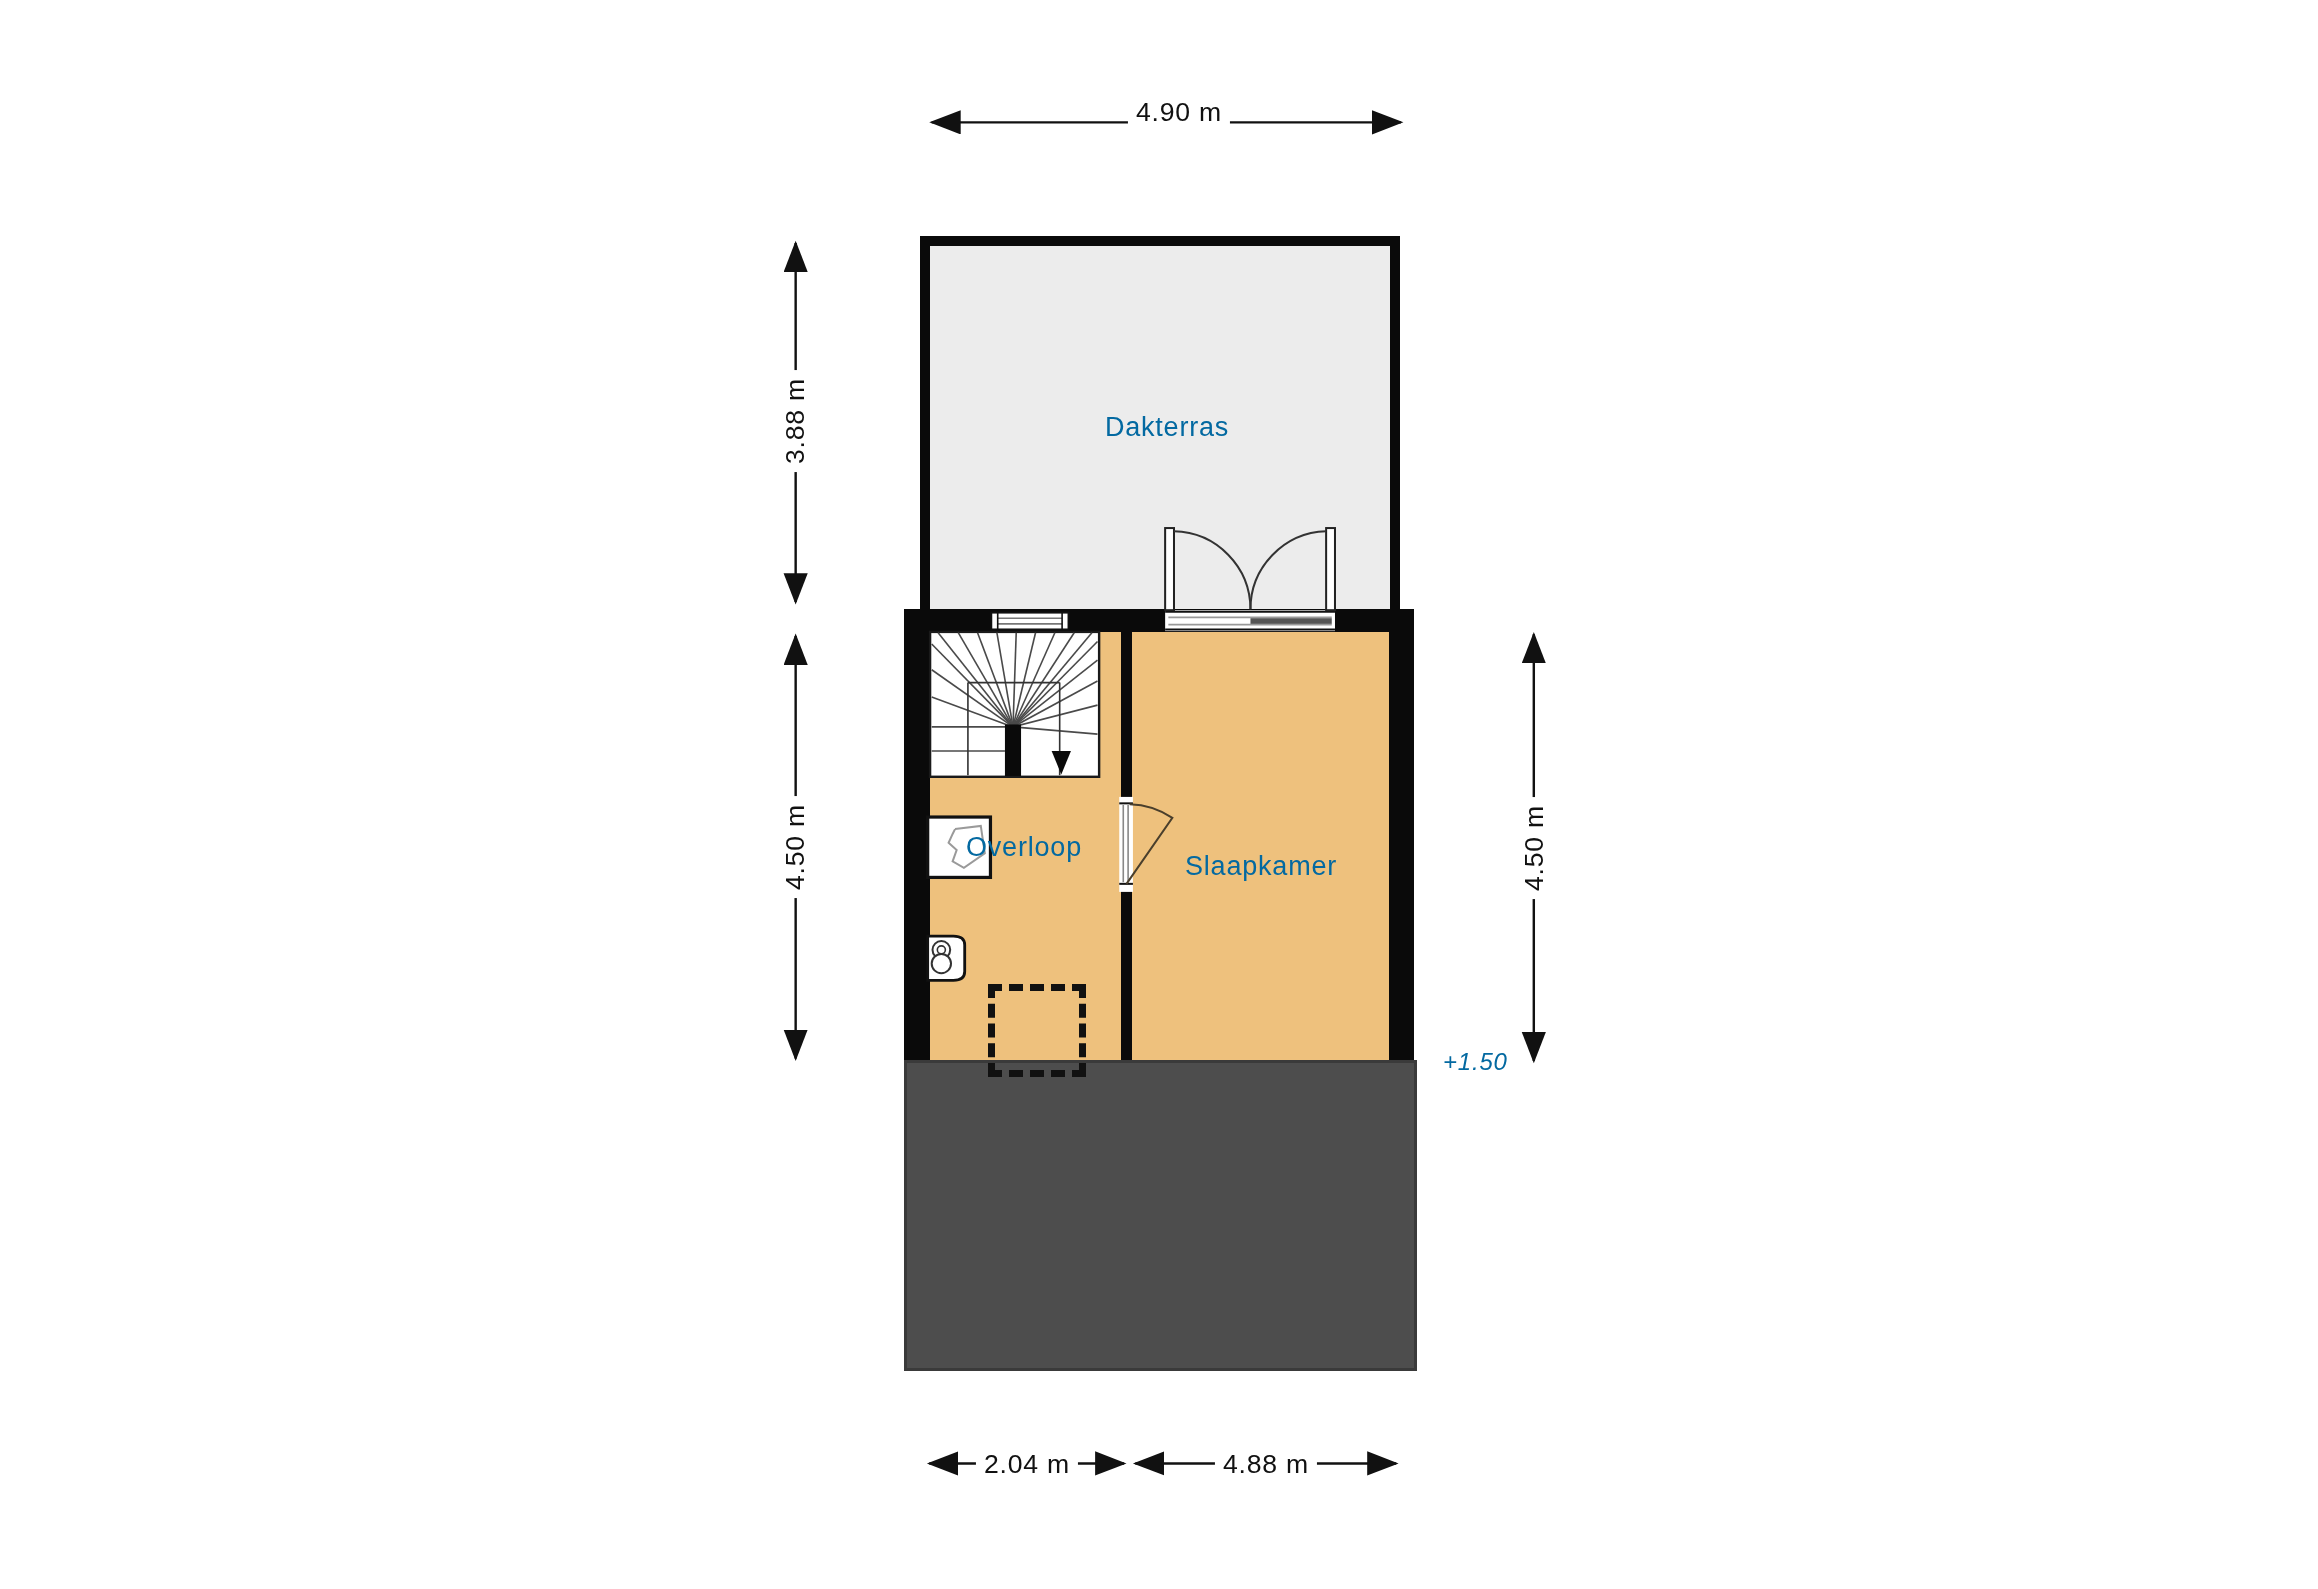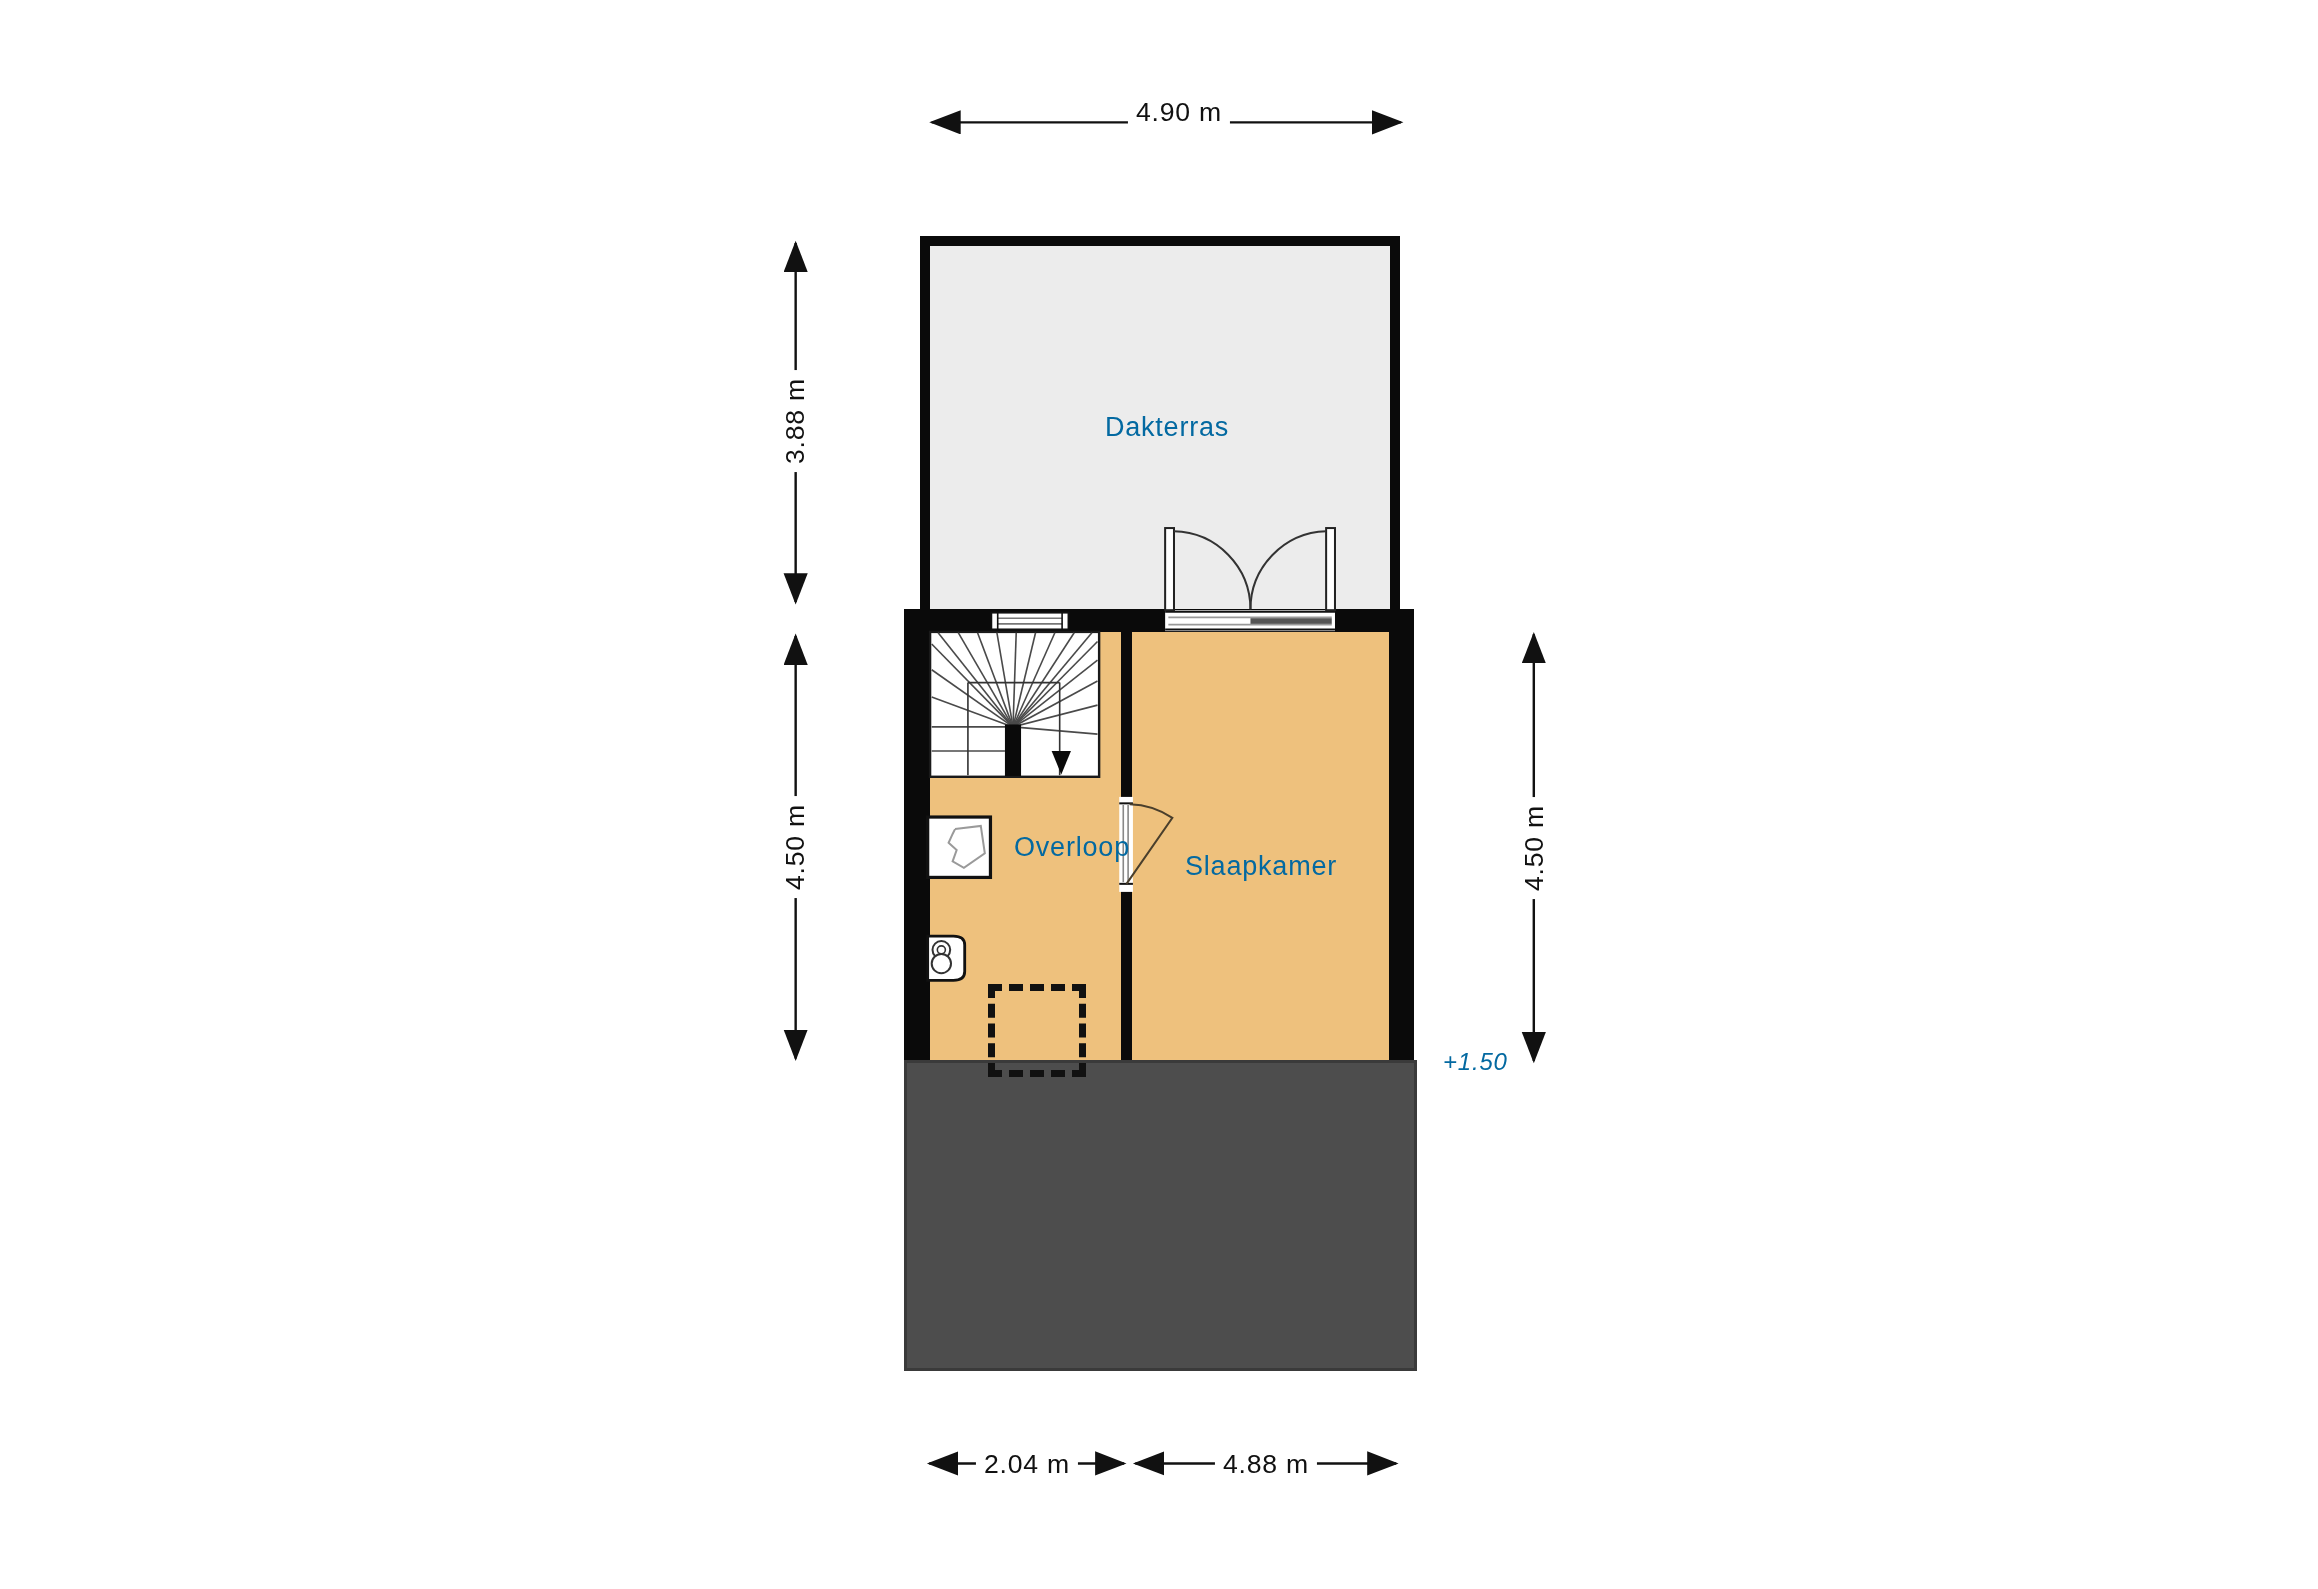--- a/index.html
+++ b/index.html
@@ -125,21 +125,21 @@
       <line x1="1157" y1="152" x2="1740" y2="152" marker-start="url(#ah)" marker-end="url(#ah)"></line>
       <line x1="988" y1="302" x2="988" y2="748" marker-start="url(#ah)" marker-end="url(#ah)"></line>
       <line x1="988" y1="790" x2="988" y2="1315" marker-start="url(#ah)" marker-end="url(#ah)"></line>
       <line x1="1905" y1="788" x2="1905" y2="1318" marker-start="url(#ah)" marker-end="url(#ah)"></line>
       <line x1="1154" y1="1818" x2="1396" y2="1818" marker-start="url(#ah)" marker-end="url(#ah)"></line>
       <line x1="1410" y1="1818" x2="1734" y2="1818" marker-start="url(#ah)" marker-end="url(#ah)"></line>
     </g>
   </svg>
 
   <span class="lbl" style="left:1167px;top:427px;">Dakterras</span>
-  <span class="lbl" style="left:1072px;top:847px;text-align:center;">Overloop</span>
+  <span class="lbl" style="left:1024px;top:847px;text-align:center;">Overloop</span>
   <span class="lbl" style="left:1261px;top:866px;">Slaapkamer</span>
 
   <span class="lbl dim" style="left:1167px;top:112px;margin-left:12px;">4.90 m</span>
   <span class="lbl dim vdim" style="left:795px;top:421px;">3.88 m</span>
   <span class="lbl dim vdim" style="left:795px;top:847px;">4.50 m</span>
   <span class="lbl dim vdim" style="left:1534px;top:848px;">4.50 m</span>
   <span class="lbl dim" style="left:1027px;top:1464px;">2.04 m</span>
   <span class="lbl dim" style="left:1266px;top:1464px;">4.88 m</span>
 
   <span class="lbl level" style="left:1443px;top:1062px;transform:translate(0,-50%);text-align:right;">+1.50</span>

